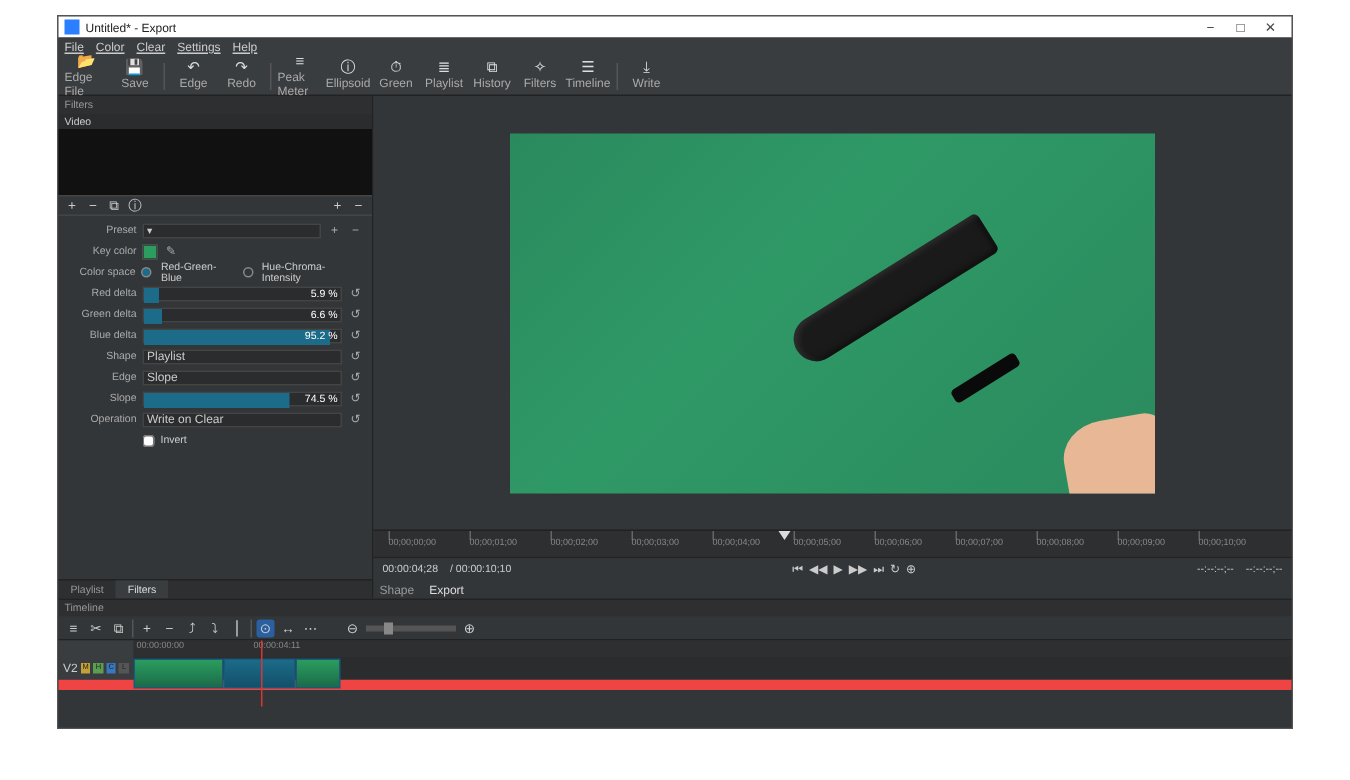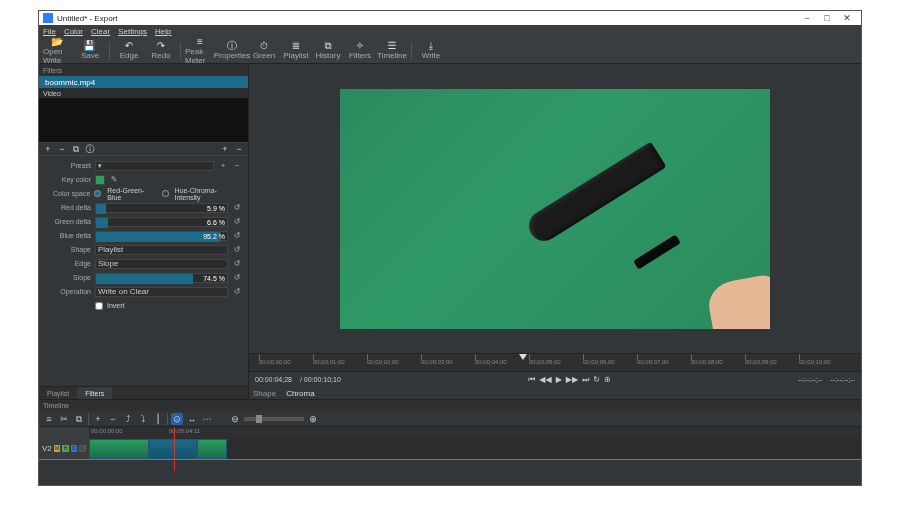--- a/index.html
+++ b/index.html
@@ -51,21 +51,21 @@
 .tc{font-size:7px;color:#ccc}
 .playbtns{display:flex;gap:4px;margin:0 auto}
 .pbtn{color:#ccc;font-size:8px}
 .srcproj{height:12px;display:flex;padding:0 4px;gap:10px;align-items:center;font-size:7px;color:#999}
 .timeline{height:86px;background:#333639;border-top:1px solid #222;display:flex;flex-direction:column}
 .tlhdr{height:11px;background:#2d2f31;padding:0 4px;font-size:7px;color:#999;display:flex;align-items:center}
 .tltools{height:16px;background:#333639;display:flex;align-items:center;padding:0 4px;gap:3px;border-bottom:1px solid #222}
 .tlbtn{width:12px;height:12px;color:#ccc;text-align:center;font-size:9px;line-height:12px}
 .tlbtn.blue{background:#2a5fa0;border-radius:2px}
 .tracks{flex:1;display:flex;flex-direction:column}
-.track{display:flex;height:22px;border-bottom:1px solid #ef4444}
+.track{display:flex;height:22px;border-bottom:7px solid #ef4444}
 .trackhdr{width:50px;background:#3a3d40;display:flex;align-items:center;padding:0 3px;gap:2px;font-size:6px}
 .trbadge{width:7px;height:7px;font-size:5px;text-align:center;line-height:7px;color:#222}
 .trackbody{flex:1;background:#2a2c2e;position:relative}
 .tlruler{height:11px;display:flex}
 .tlrulerbody{flex:1;background:#2d2f31;position:relative}
 .clip{position:absolute;top:1px;height:20px;border:1px solid #1a5a78}
 .clip.green{background:linear-gradient(#2a9d5f 0%,#1b6b49 100%)}
 .clip.teal{background:linear-gradient(#1b6b89 0%,#14506a 100%)}
 .clip.white{background:#eee;color:#222;font-size:6px;padding:1px}
 </style>
@@ -87,21 +87,21 @@
     <span>File</span>
     <span>Color</span>
     <span>Clear</span>
     <span>Settings</span>
     <span>Help</span>
   </div>
 
   <div class="toolbar" id="toolbar">
       <div class="toolbtn">
         <div class="ic">📂</div>
-        <div>Open Write</div>
+        <div>Edge File</div>
       </div>
       <div class="toolbtn">
         <div class="ic">💾</div>
         <div>Save</div>
       </div>
       <div class="sep"></div>
       <div class="toolbtn">
         <div class="ic">↶</div>
         <div>Edge</div>
       </div>
@@ -109,21 +109,21 @@
         <div class="ic">↷</div>
         <div>Redo</div>
       </div>
       <div class="sep"></div>
       <div class="toolbtn">
         <div class="ic">≡</div>
         <div>Peak Meter</div>
       </div>
       <div class="toolbtn">
         <div class="ic">ⓘ</div>
-        <div>Properties</div>
+        <div>Ellipsoid</div>
       </div>
       <div class="toolbtn">
         <div class="ic">⏱</div>
         <div>Green</div>
       </div>
       <div class="toolbtn">
         <div class="ic">≣</div>
         <div>Playlist</div>
       </div>
       <div class="toolbtn">
@@ -142,21 +142,20 @@
       <div class="toolbtn">
         <div class="ic">⤓</div>
         <div>Write</div>
       </div>
     </div>
 
   <div class="mainrow">
 
     <div class="leftpanel">
       <div class="panehdr">Filters</div>
-      <div class="cliphdr">boommic.mp4</div>
       <div class="vidsec">Video</div>
       <div class="filterblack"></div>
       <div class="filterbtns">
         <div class="fbtn">+</div>
         <div class="fbtn">−</div>
         <div class="fbtn">⧉</div>
         <div class="fbtn">ⓘ</div>
         <div style="flex:1"></div>
         <div class="fbtn">+</div>
         <div class="fbtn">−</div>
@@ -293,21 +292,21 @@
           <span class="pbtn">▶▶</span>
           <span class="pbtn">⏭</span>
           <span class="pbtn">↻</span>
           <span class="pbtn">⊕</span>
         </div>
         <span class="tc">--:--:--;--</span>
         <span class="tc">--:--:--;--</span>
       </div>
       <div class="srcproj">
         <span>Shape</span>
-        <span style="color:#ddd">Chroma</span>
+        <span style="color:#ddd">Export</span>
       </div>
     </div>
   </div>
 
   <div class="timeline">
     <div class="tlhdr">Timeline</div>
     <div class="tltools">
       <div class="tlbtn">≡</div>
       <div class="tlbtn">✂</div>
       <div class="tlbtn">⧉</div>

